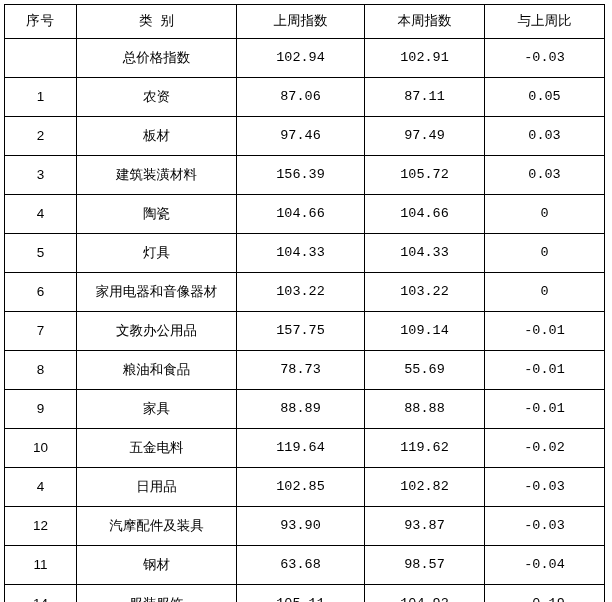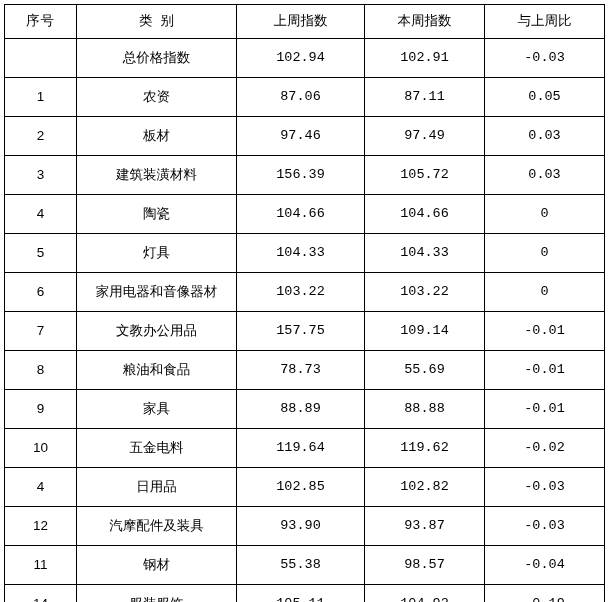--- a/index.html
+++ b/index.html
@@ -165,21 +165,21 @@
       <tr>
         <td class="seq">12</td>
         <td class="cat">汽摩配件及装具</td>
         <td class="num">93.90</td>
         <td class="num">93.87</td>
         <td class="num">-0.03</td>
       </tr>
       <tr>
         <td class="seq">11</td>
         <td class="cat">钢材</td>
-        <td class="num">55.38</td>
+        <td class="num">63.68</td>
         <td class="num">98.57</td>
         <td class="num">-0.04</td>
       </tr>
       <tr>
         <td class="seq">14</td>
         <td class="cat">服装服饰</td>
         <td class="num">105.11</td>
         <td class="num">104.92</td>
         <td class="num">-0.19</td>
       </tr>

